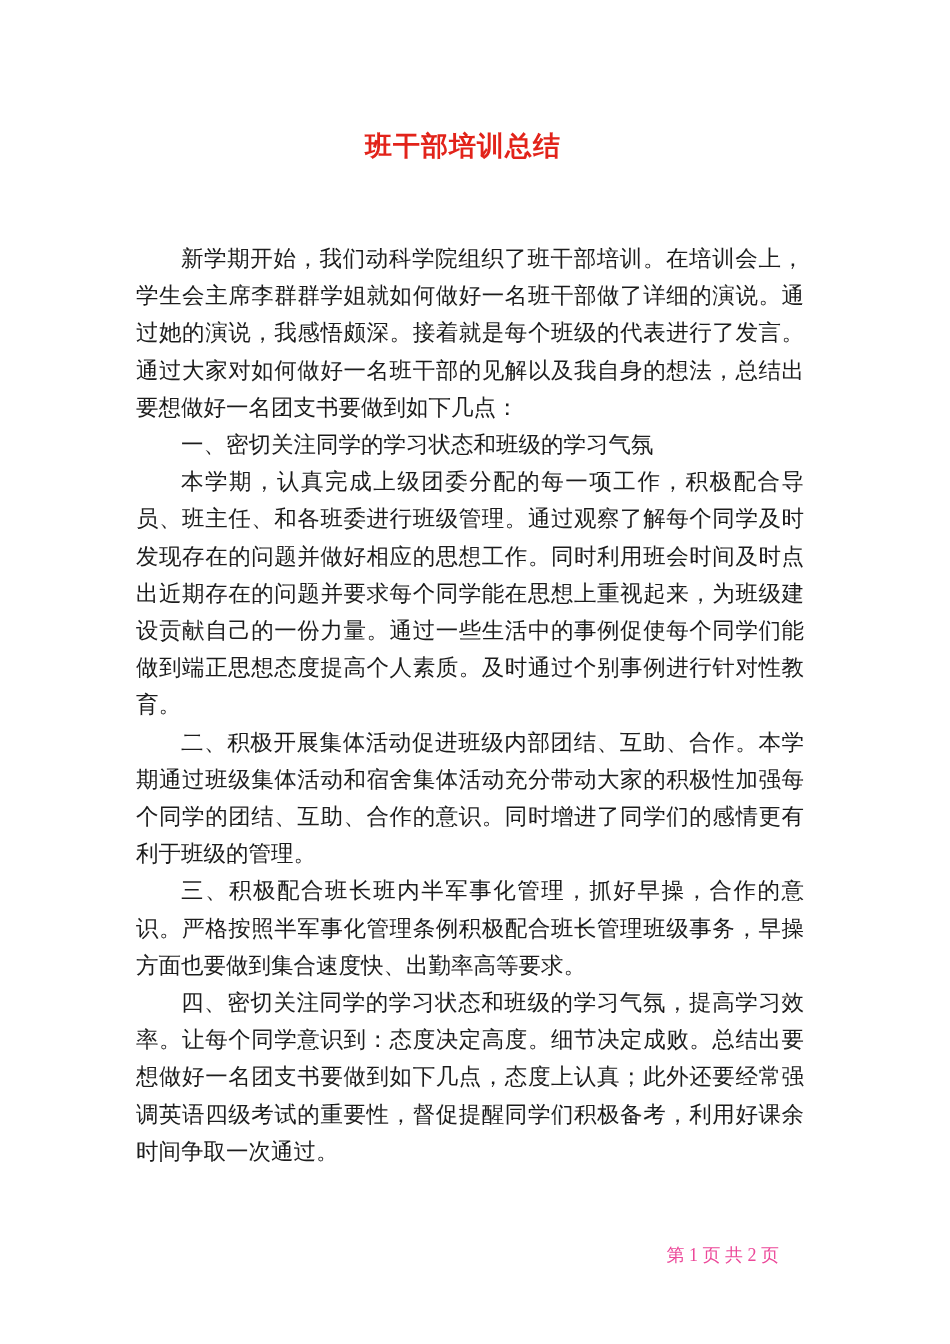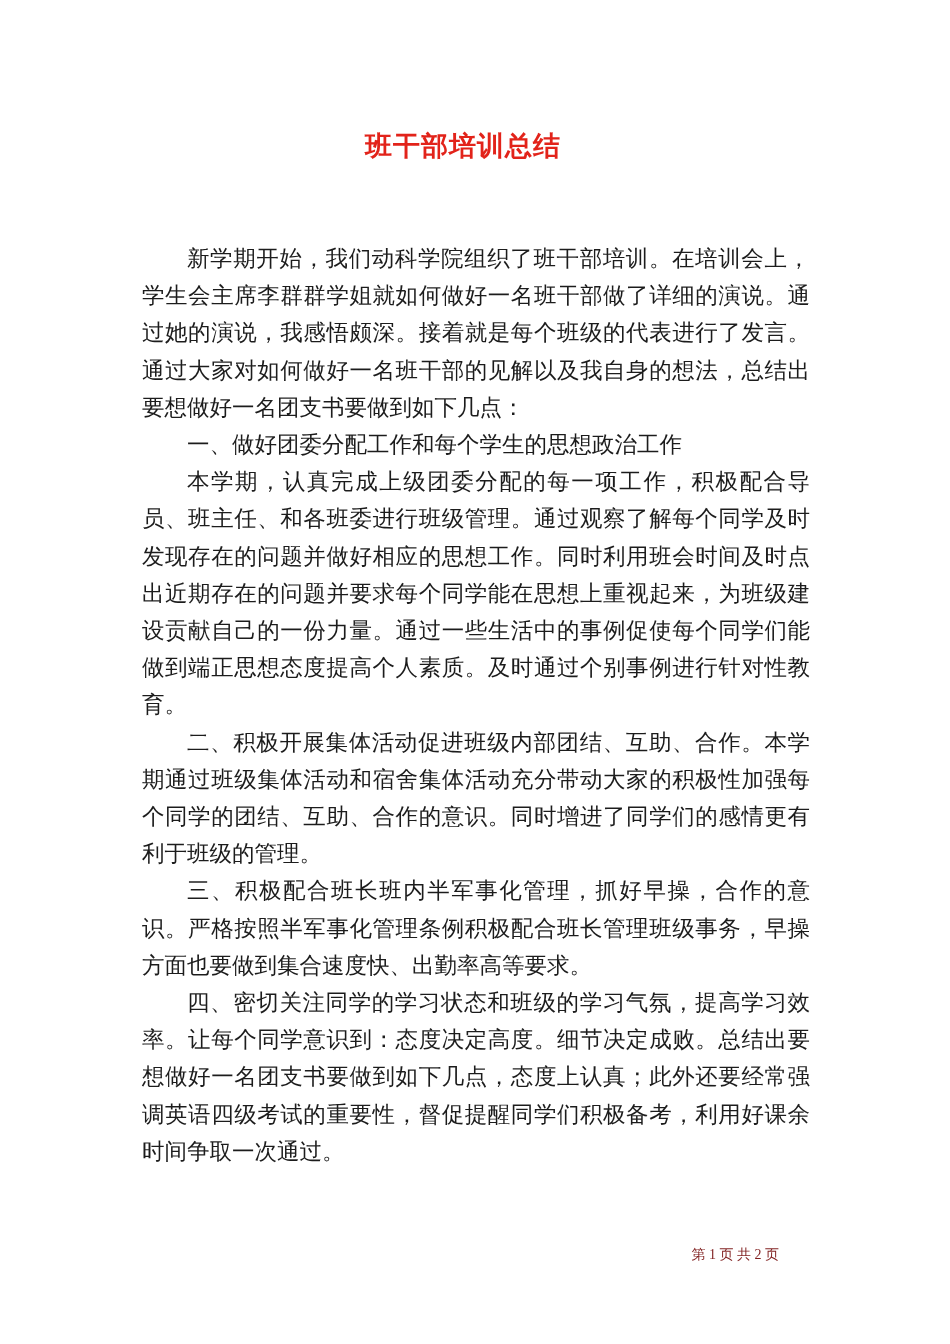--- a/index.html
+++ b/index.html
@@ -25,51 +25,51 @@
     text-align: center;
     font-size: 27px;
     line-height: 40px;
     font-weight: bold;
     color: #e2231a;
     letter-spacing: 1px;
   }
   .doc-content {
     position: absolute;
     top: 240px;
-    left: 142px;
+    left: 136px;
     width: 668px;
     font-size: 22.5px;
     line-height: 37.2px;
     text-align: justify;
   }
   .doc-content p {
     margin: 0;
     padding: 0;
     text-indent: 2em;
     word-break: break-all;
   }
   .page-footer {
     position: absolute;
     top: 1246px;
     right: 147px;
-    font-size: 14px;
+    font-size: 18px;
     line-height: 18px;
-    color: #7f1d1d;
+    color: #ec4899;
   }
 </style>
 </head>
 <body>
 
 <div class="page">
 
   <h1 class="doc-title">班干部培训总结</h1>
 
   <div class="doc-content">
     <p>新学期开始，我们动科学院组织了班干部培训。在培训会上，学生会主席李群群学姐就如何做好一名班干部做了详细的演说。通过她的演说，我感悟颇深。接着就是每个班级的代表进行了发言。通过大家对如何做好一名班干部的见解以及我自身的想法，总结出要想做好一名团支书要做到如下几点：</p>
-    <p>一、做好团委分配工作和每个学生的思想政治工作</p>
+    <p>一、密切关注同学的学习状态和班级的学习气氛</p>
     <p>本学期，认真完成上级团委分配的每一项工作，积极配合导员、班主任、和各班委进行班级管理。通过观察了解每个同学及时发现存在的问题并做好相应的思想工作。同时利用班会时间及时点出近期存在的问题并要求每个同学能在思想上重视起来，为班级建设贡献自己的一份力量。通过一些生活中的事例促使每个同学们能做到端正思想态度提高个人素质。及时通过个别事例进行针对性教育。</p>
     <p>二、积极开展集体活动促进班级内部团结、互助、合作。本学期通过班级集体活动和宿舍集体活动充分带动大家的积极性加强每个同学的团结、互助、合作的意识。同时增进了同学们的感情更有利于班级的管理。</p>
     <p>三、积极配合班长班内半军事化管理，抓好早操，合作的意识。严格按照半军事化管理条例积极配合班长管理班级事务，早操方面也要做到集合速度快、出勤率高等要求。</p>
     <p>四、密切关注同学的学习状态和班级的学习气氛，提高学习效率。让每个同学意识到：态度决定高度。细节决定成败。总结出要想做好一名团支书要做到如下几点，态度上认真；此外还要经常强调英语四级考试的重要性，督促提醒同学们积极备考，利用好课余时间争取一次通过。</p>
   </div>
 
   <div class="page-footer">
     <span>第 1 页 共 2 页</span>
   </div>
 

